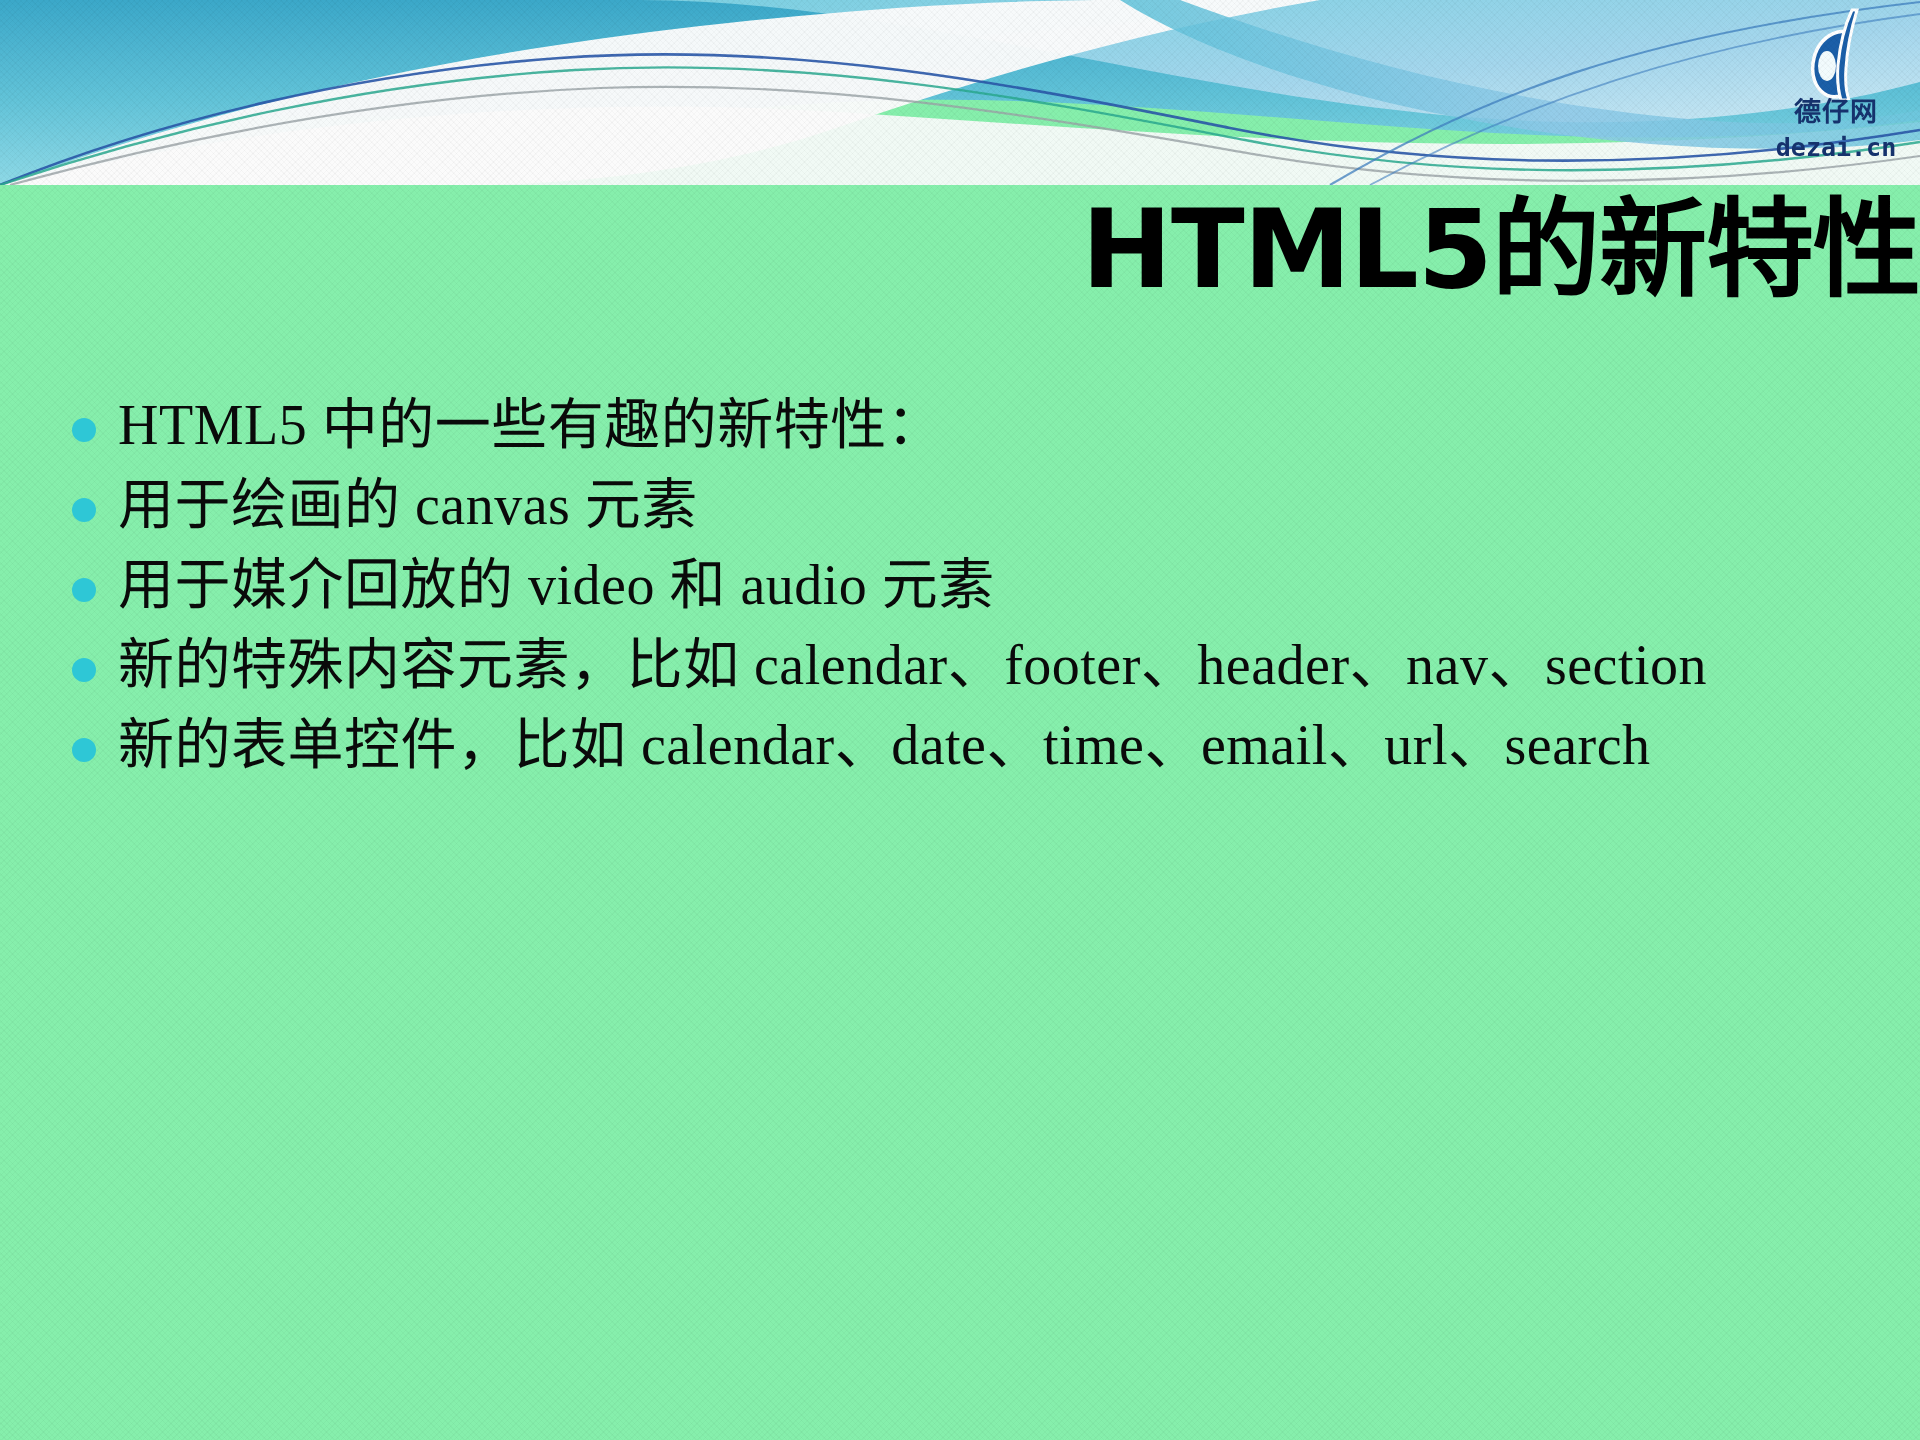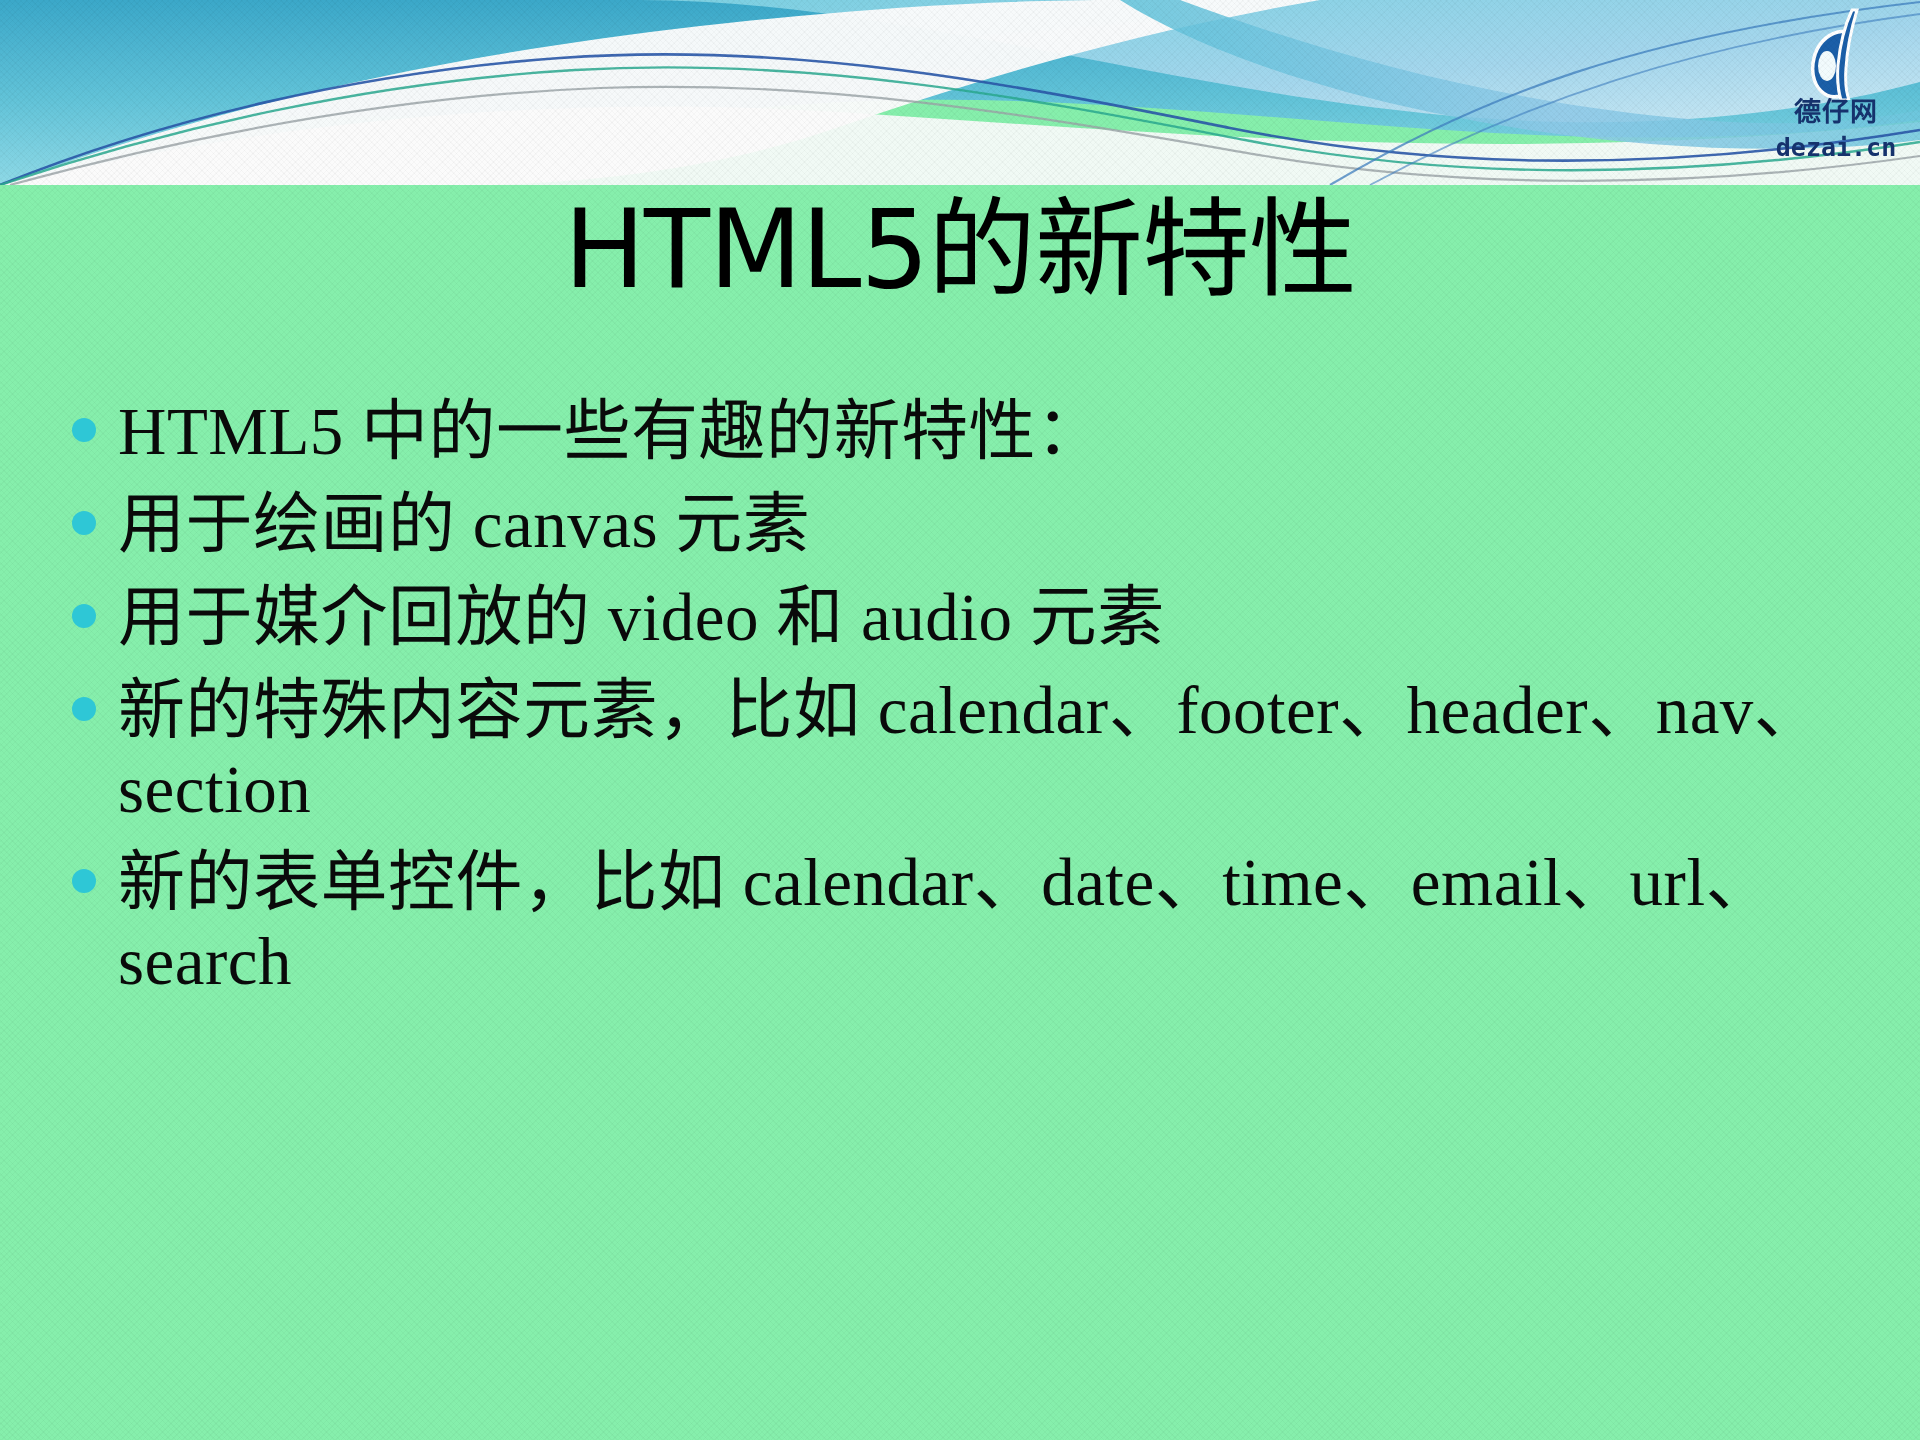--- a/index.html
+++ b/index.html
@@ -75,24 +75,24 @@
     line-height: 1.0;
     margin-top: 10px;
   }
 
   
   .title {
     position: absolute;
     top: 192px;
     left: 0;
     width: 1920px;
-    text-align: center;
+    text-align: right;
     z-index: 6;
     font-family: "DejaVu Sans", "Liberation Sans", sans-serif;
-    font-weight: 400;
+    font-weight: 700;
     font-size: 108px;
     line-height: 1.08;
     color: #000000;
     letter-spacing: -1px;
     white-space: nowrap;
   }
 
   
   .content {
     position: absolute;
@@ -110,21 +110,21 @@
     flex: 0 0 auto;
     width: 24px;
     height: 24px;
     border-radius: 50%;
     margin-top: 26px;
     margin-right: 22px;
   }
   .bullet-text {
     flex: 1 1 auto;
     font-family: "Liberation Serif", "DejaVu Serif", serif;
-    font-size: 67px;
+    font-size: 56px;
     line-height: 1.18;
     color: #0a0a0a;
     letter-spacing: 0.5px;
   }
 </style>
 </head>
 <body>
 
 <div class="slide">
 

